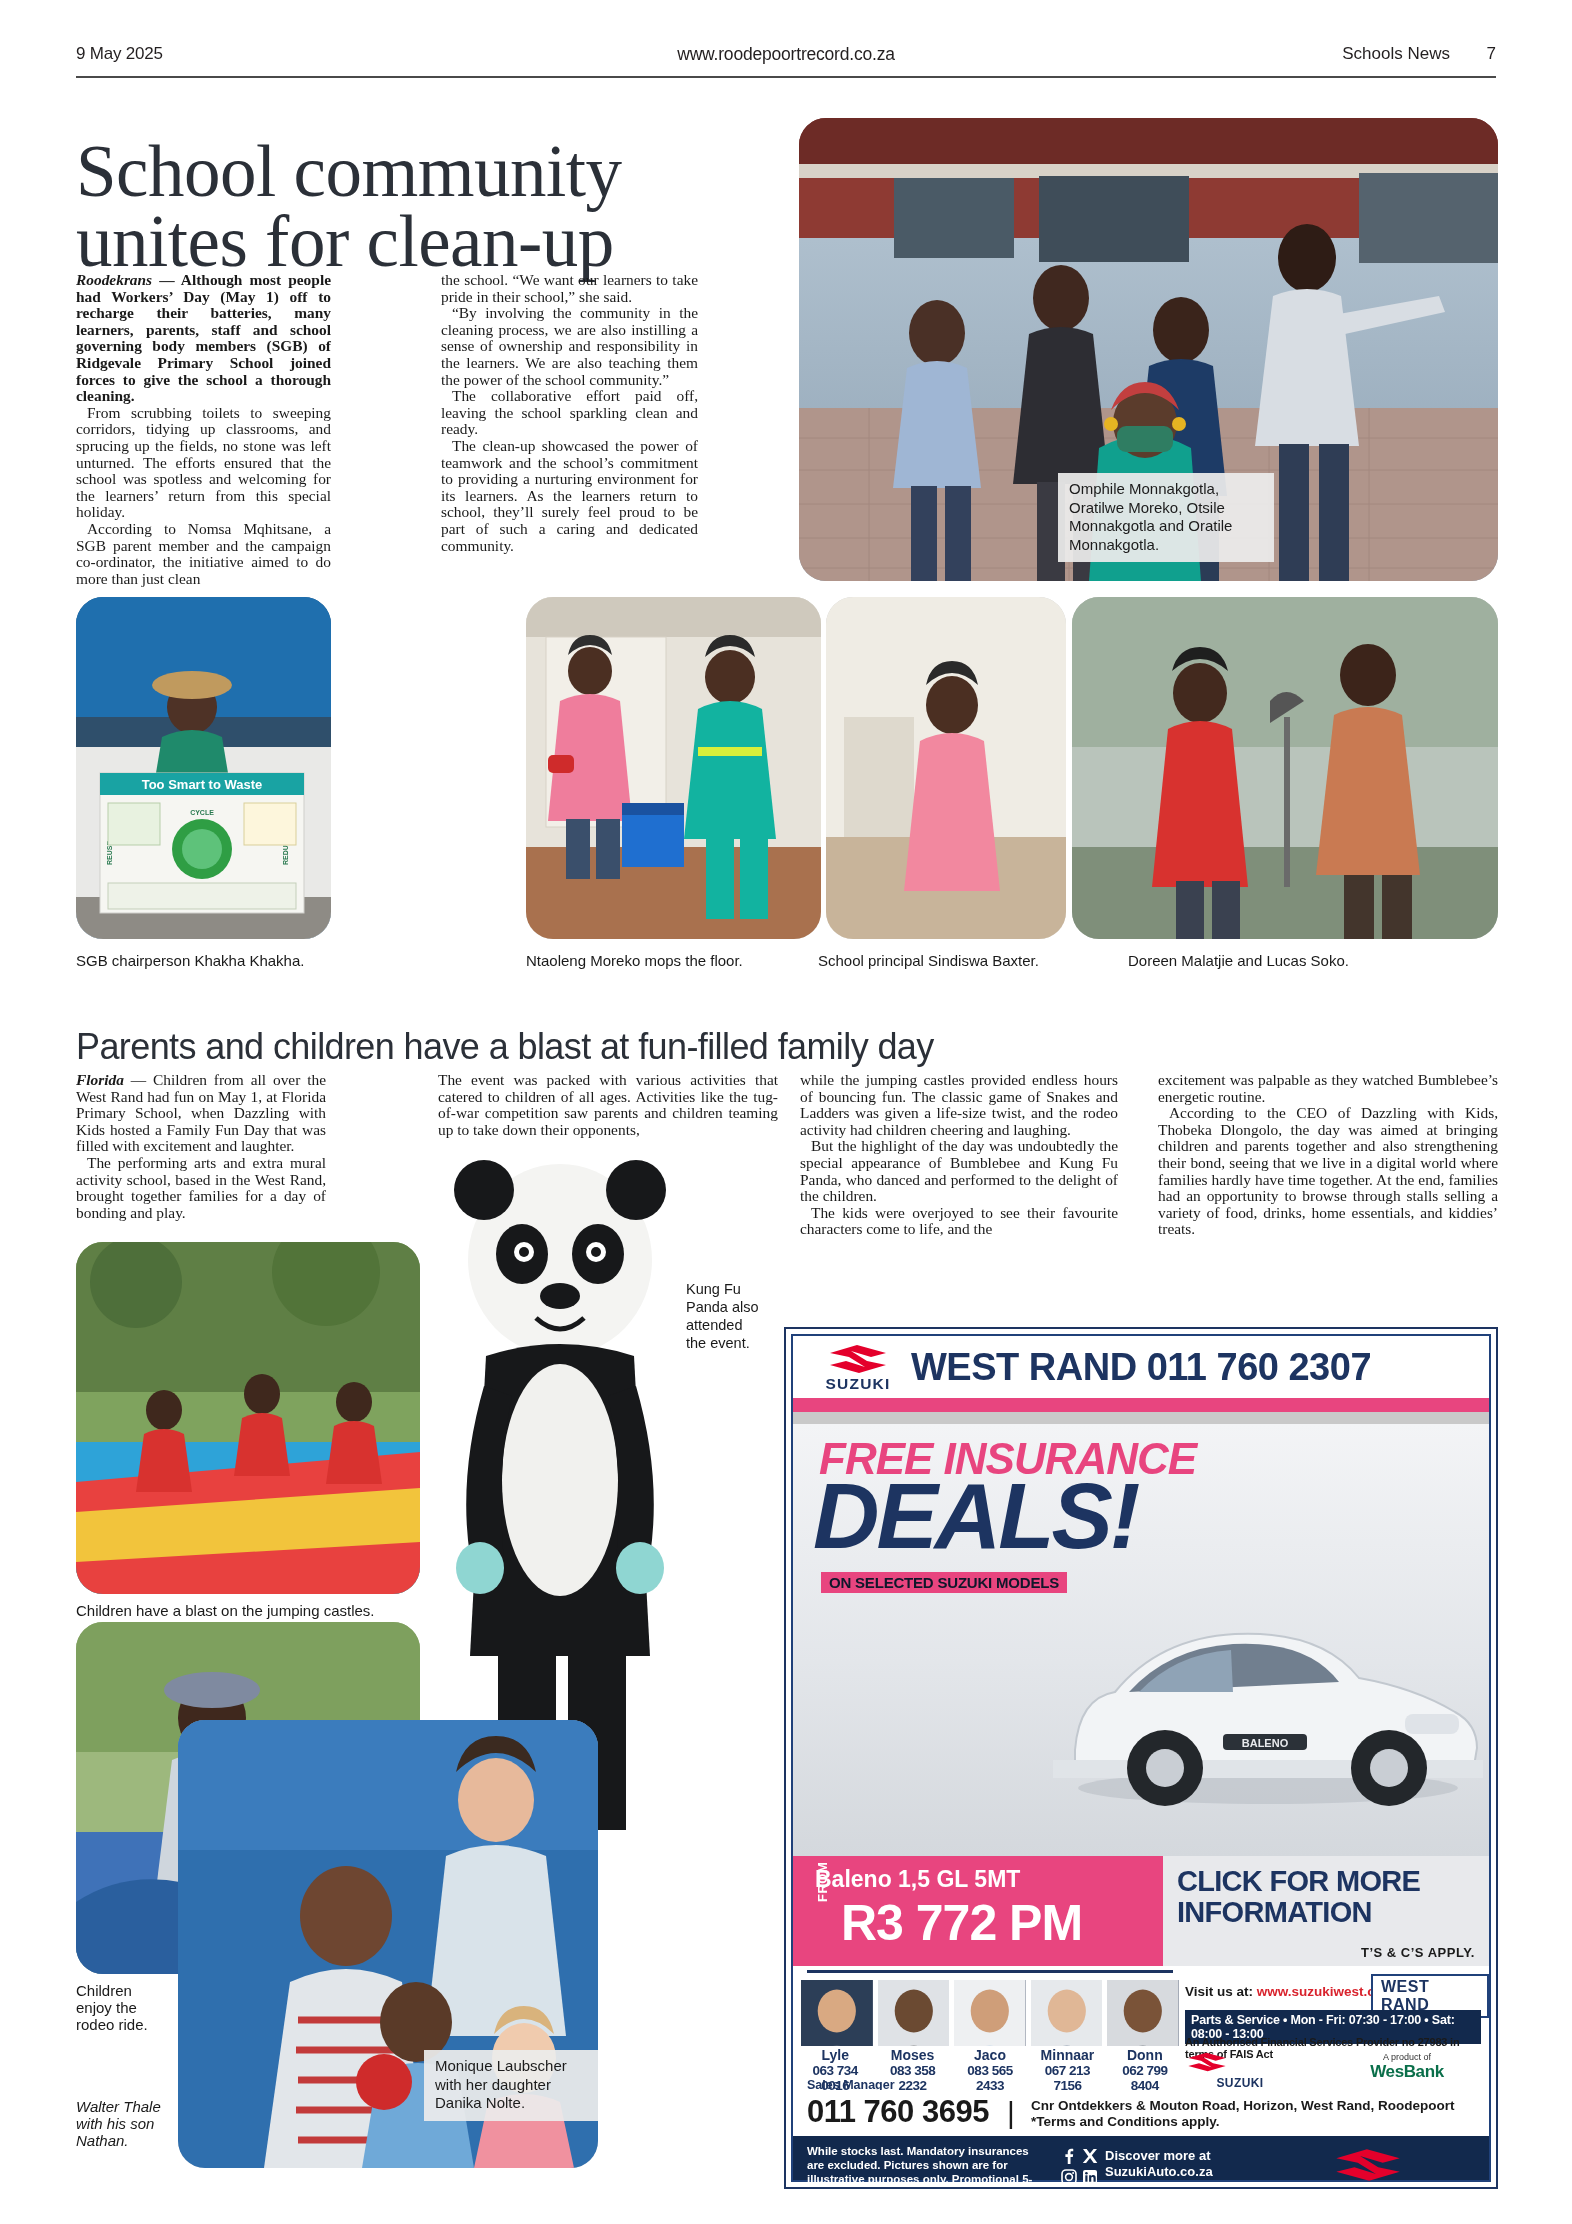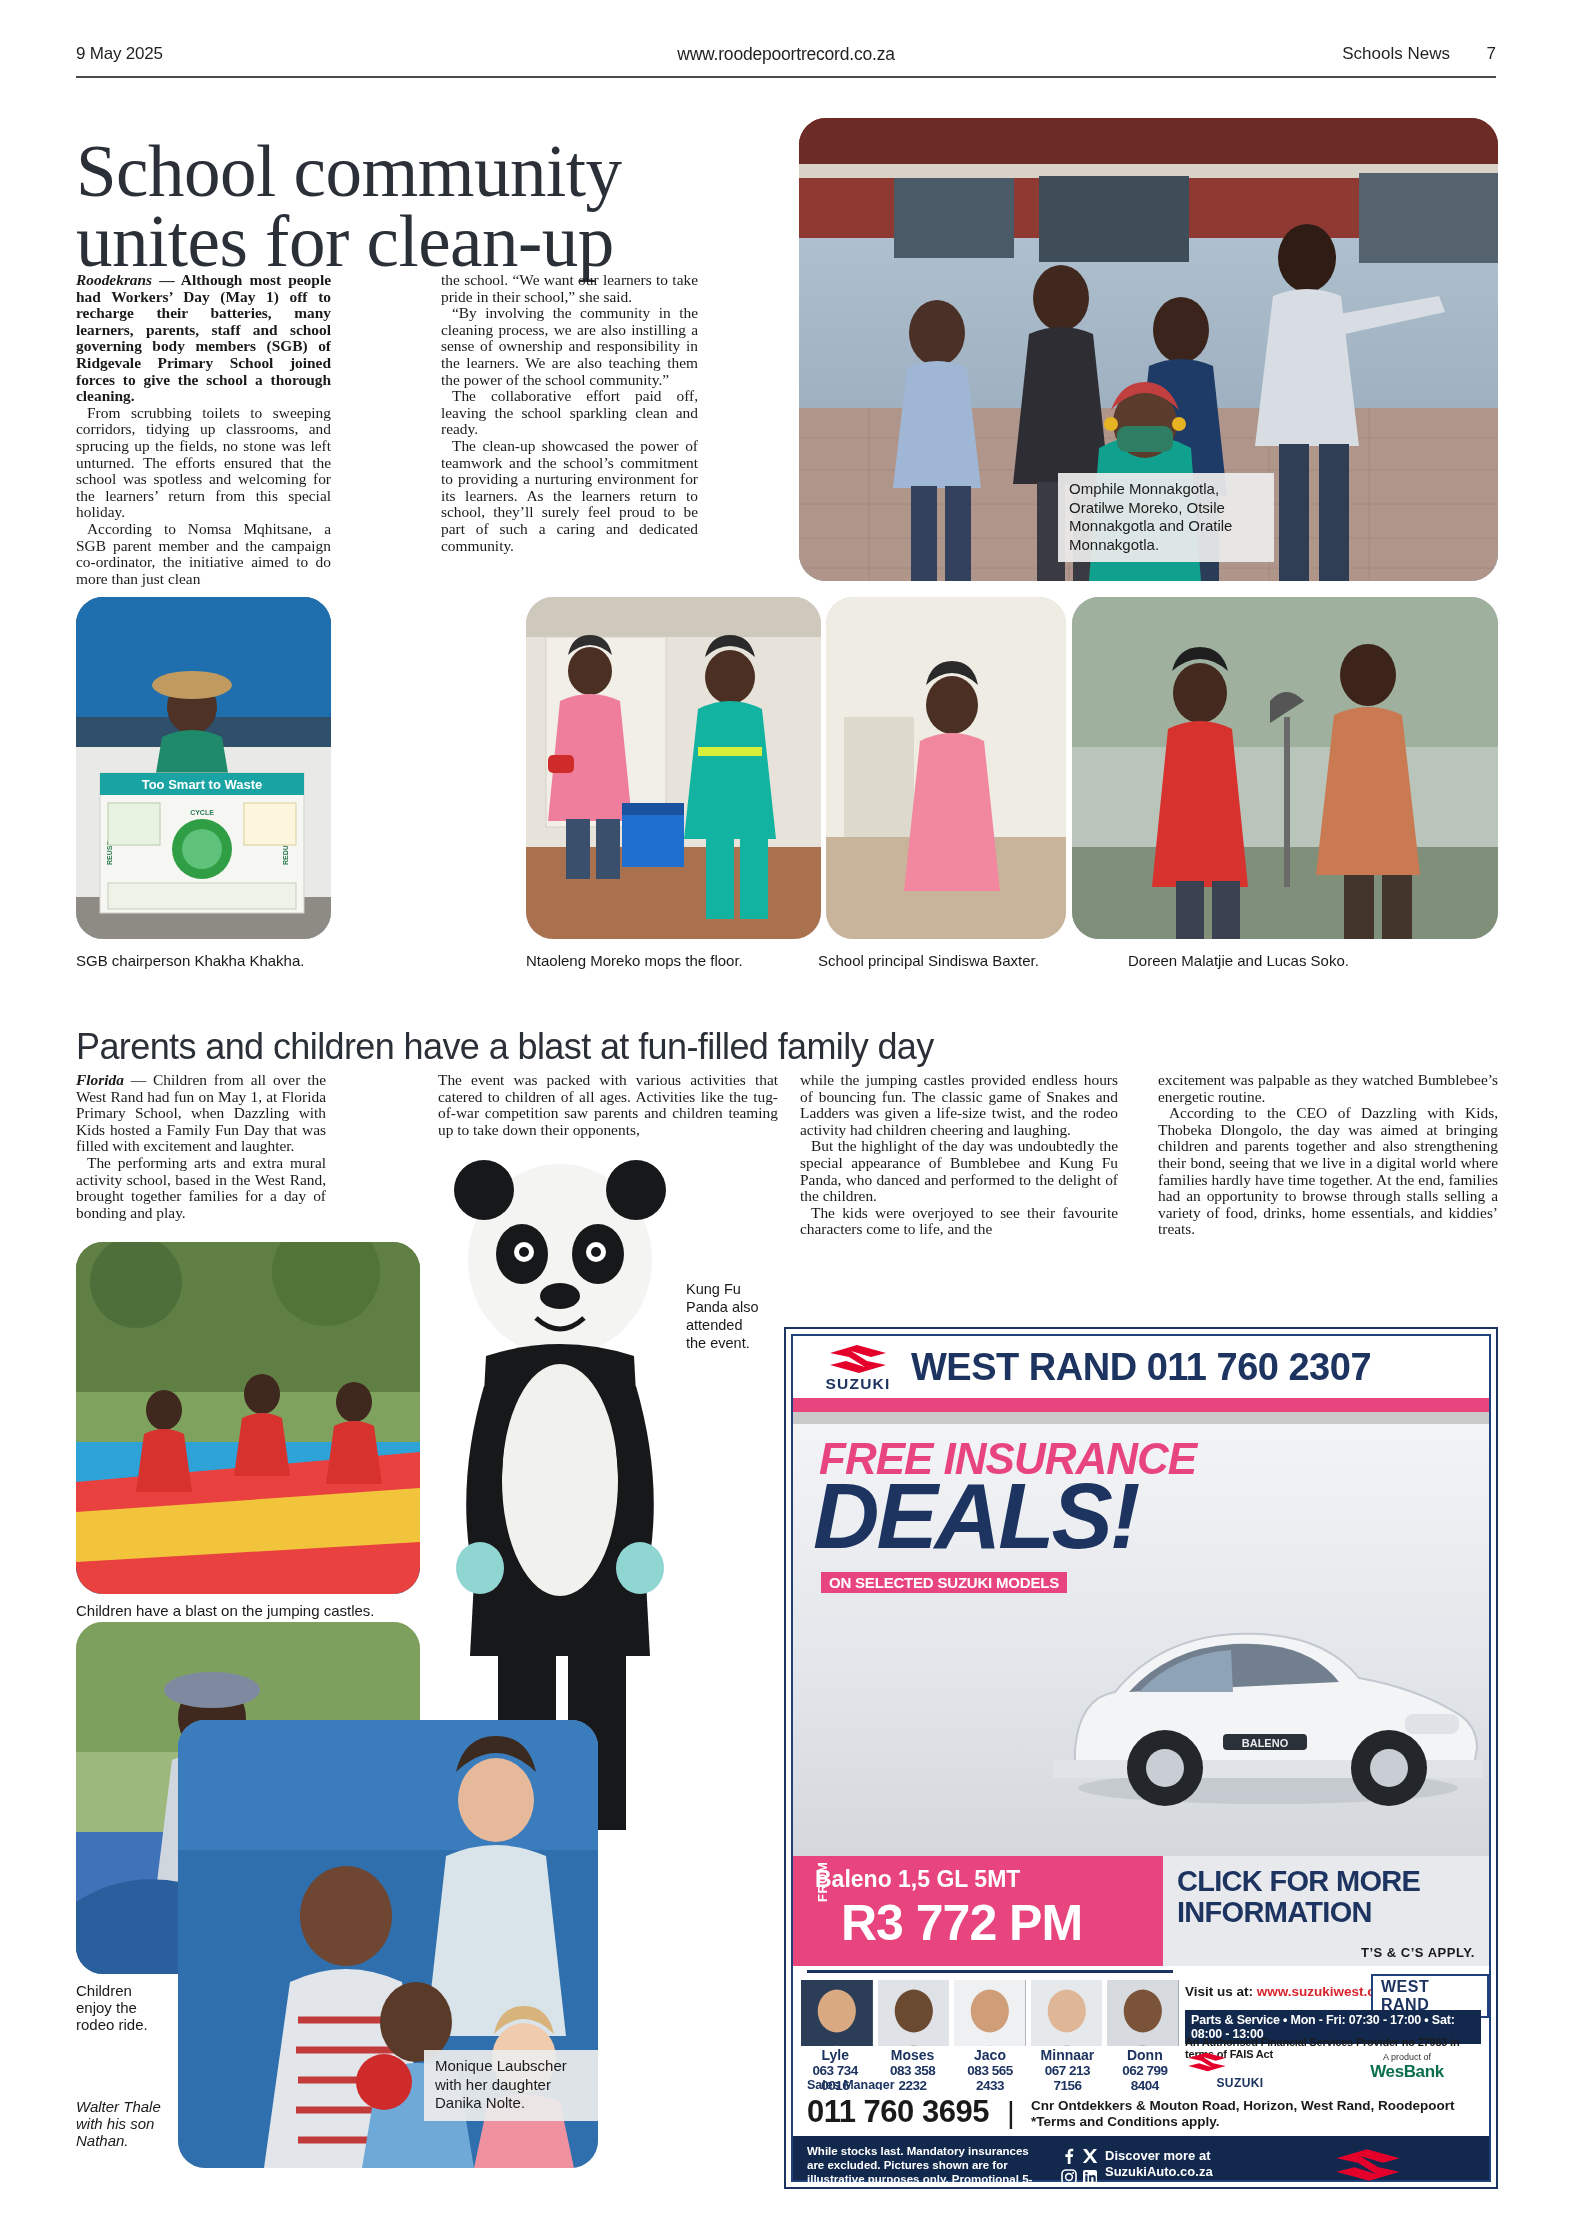--- a/index.html
+++ b/index.html
@@ -65,21 +65,21 @@
             color:#1d3461;letter-spacing:-.5px;}
   .ad-pinkbar{position:absolute;left:0;top:62px;right:0;height:14px;background:#e8457f;}
   .ad-grey{position:absolute;left:0;top:76px;right:0;height:12px;background:#c9c9c9;}
 
   .ad-body{position:absolute;left:0;top:88px;right:0;height:432px;
            background:linear-gradient(180deg,#f3f4f6 0%,#e3e6ea 55%,#d4d8dd 100%);overflow:hidden;}
   .free-ins{position:absolute;left:26px;top:10px;font-size:44px;font-weight:700;
             color:#e8457f;letter-spacing:-1px;font-style:italic;}
   .deals{position:absolute;left:20px;top:46px;font-size:92px;font-weight:700;
          color:#1d3461;letter-spacing:-3px;font-style:italic;line-height:1;}
-  .onsel{position:absolute;left:28px;top:148px;background:#e8457f;color:#ffffff;
+  .onsel{position:absolute;left:28px;top:148px;background:#e8457f;color:#0f172a;
          font-size:15px;font-weight:700;padding:2px 8px;letter-spacing:-.2px;}
   .car{position:absolute;right:6px;top:150px;width:430px;height:240px;}
 
   .ad-priceband{position:absolute;left:0;top:520px;right:0;height:110px;background:#e8457f;}
   .pb-left{position:absolute;left:0;top:0;width:370px;height:100%;}
   .pb-model{position:absolute;left:22px;top:10px;font-size:23px;font-weight:700;color:#fff;}
   .pb-from{position:absolute;left:22px;top:46px;font-size:13px;font-weight:700;color:#fff;
            transform:rotate(-90deg);transform-origin:left top;letter-spacing:.5px;}
   .pb-price{position:absolute;left:48px;top:38px;font-size:50px;font-weight:700;color:#fff;letter-spacing:-1px;}
   .pb-right{position:absolute;left:370px;top:0;right:0;height:100%;background:#e8e9ec;}

